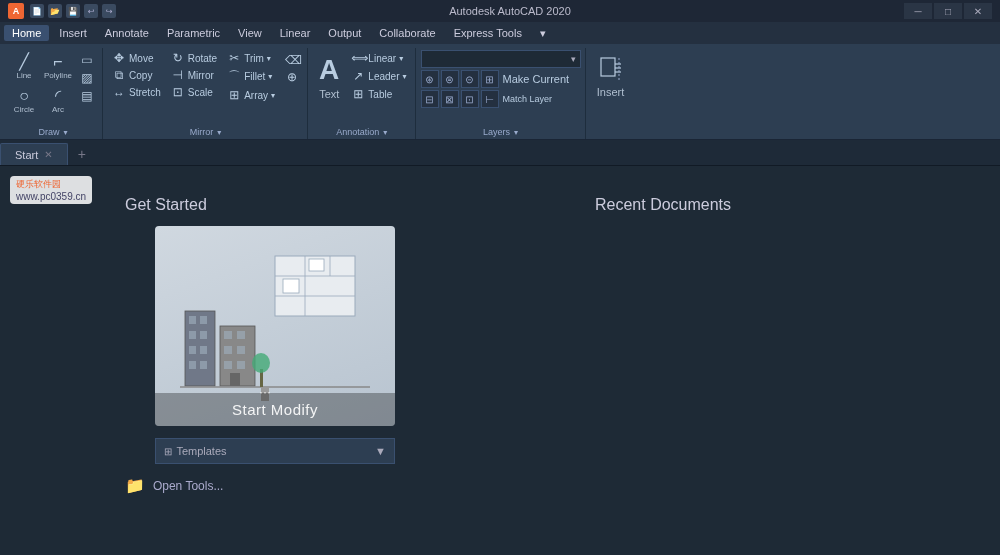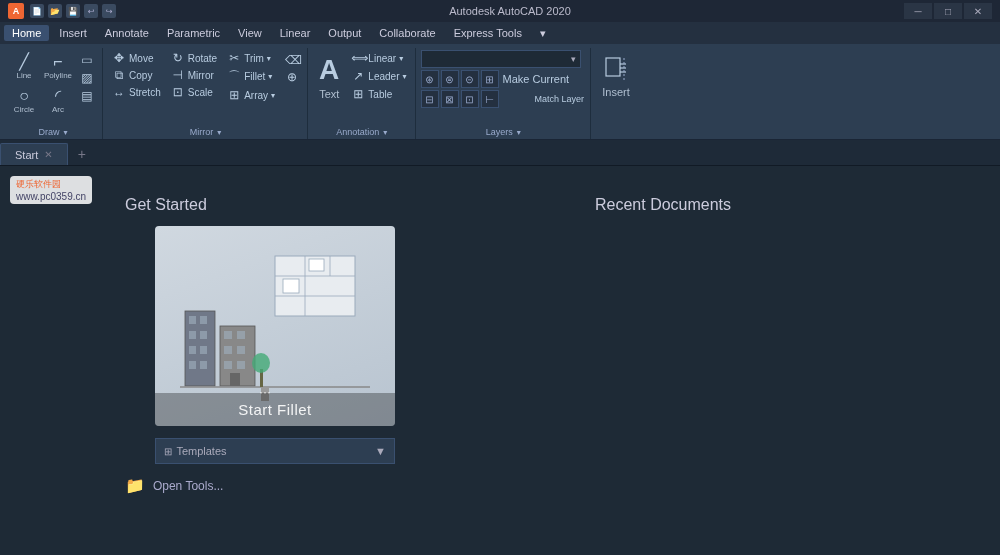--- a/index.html
+++ b/index.html
@@ -514,21 +514,21 @@
               <div class="layer-icon-btn">⊞</div>
               <div class="ribbon-small-btn" style="font-size:11px; color:#b8cce0; padding: 0 2px;">
                 <span>Make Current</span>
               </div>
             </div>
             <div style="display:flex; gap:2px; align-items:center;">
               <div class="layer-icon-btn">⊟</div>
               <div class="layer-icon-btn">⊠</div>
               <div class="layer-icon-btn">⊡</div>
               <div class="layer-icon-btn">⊢</div>
-              <div class="ribbon-small-btn" style="font-size:9px; color:#b8cce0; padding: 0 2px; margin-left: 32px;">
+              <div class="ribbon-small-btn" style="font-size:9px; color:#b8cce0; padding: 0 2px;">
                 <span>Match Layer</span>
               </div>
             </div>
           </div>
         </div>
       </div>
     </div>
     <div class="ribbon-group-label">
       <span>Layers</span>
       <span class="chevron">▾</span>
@@ -610,21 +610,21 @@
 
           <line x1="5" y1="136" x2="195" y2="136" stroke="#888" stroke-width="1.5"></line>
 
           <line x1="90" y1="136" x2="90" y2="150" stroke="#999" stroke-width="8"></line>
           <line x1="85" y1="142" x2="95" y2="142" stroke="white" stroke-width="1" stroke-dasharray="2,2"></line>
 
           <rect x="85" y="118" width="3" height="18" fill="#664"></rect>
           <ellipse cx="86" cy="112" rx="9" ry="10" fill="#4a7" opacity="0.8"></ellipse>
         </svg>
       </div>
-      <div class="start-drawing-label">Start Fillet</div>
+      <div class="start-drawing-label">Start Modify</div>
     </div>
 
     <div class="templates-dropdown">
       <span style="display:flex; align-items:center; gap:4px;">
         <span style="font-size:10px;">⊞</span>
         <span>Templates</span>
       </span>
       <span>▼</span>
     </div>
 

